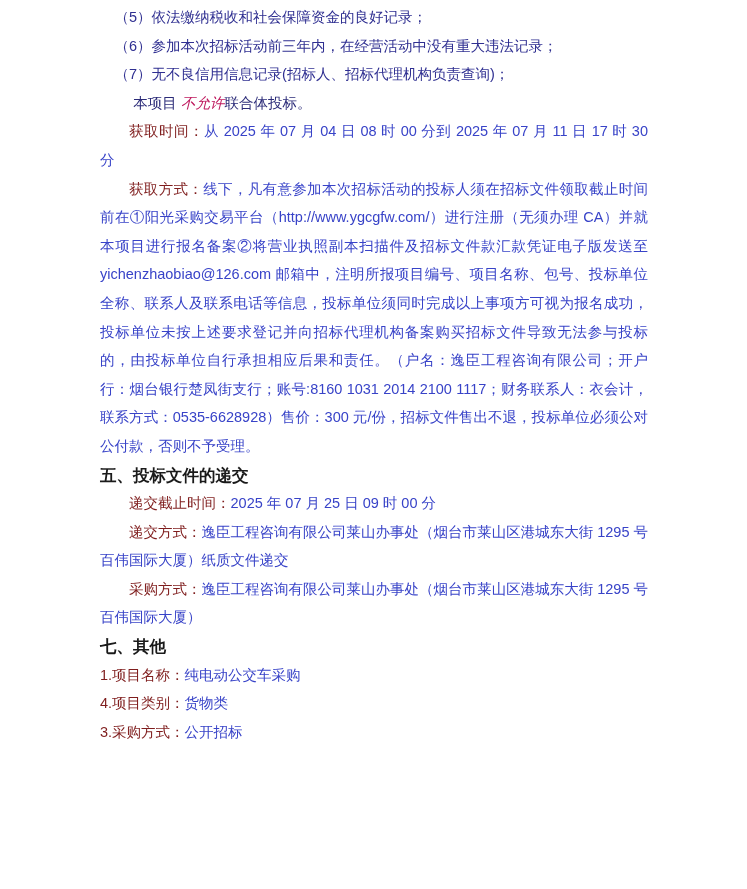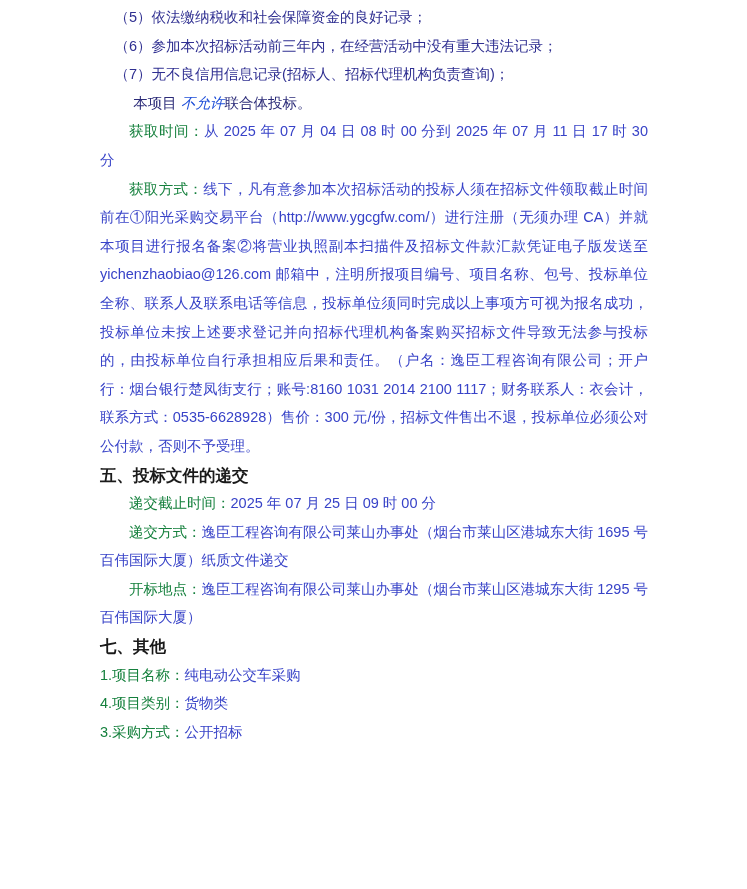--- a/index.html
+++ b/index.html
@@ -35,31 +35,31 @@
   .qual-item {
     text-indent: 1em;
     color: #2f2f91;
   }
   .note-line {
     text-indent: 2.3em;
     color: #2b2b78;
   }
   .emph {
     font-style: italic;
-    color: #1d4ed8;
+    color: #be185d;
   }
   .para {
     text-align: justify;
     text-indent: 2em;
   }
   .flush {
     text-indent: 0;
   }
   .lbl {
-    color: #15803d;
+    color: #7f1d1d;
   }
   .val {
     color: #3843c8;
   }
 </style>
 </head>
 <body>
 
 <div class="doc">
 
@@ -71,25 +71,25 @@
 
 
   <p class="para"><span class="lbl">获取时间：</span><span class="val">从 2025 年 07 月 04 日 08 时 00 分到 2025 年 07 月 11 日 17 时 30 分</span></p>
 
   <p class="para"><span class="lbl">获取方式：</span><span class="val">线下，凡有意参加本次招标活动的投标人须在招标文件领取截止时间前在①阳光采购交易平台（http://www.ygcgfw.com/）进行注册（无须办理 CA）并就本项目进行报名备案②将营业执照副本扫描件及招标文件款汇款凭证电子版发送至 yichenzhaobiao@126.com 邮箱中，注明所报项目编号、项目名称、包号、投标单位全称、联系人及联系电话等信息，投标单位须同时完成以上事项方可视为报名成功，投标单位未按上述要求登记并向招标代理机构备案购买招标文件导致无法参与投标的，由投标单位自行承担相应后果和责任。（户名：逸臣工程咨询有限公司；开户行：烟台银行楚凤街支行；账号:8160 1031 2014 2100 1117；财务联系人：衣会计，联系方式：0535-6628928）售价：300 元/份，招标文件售出不退，投标单位必须公对公付款，否则不予受理。</span></p>
 
   <h2 class="sec-heading">五、投标文件的递交</h2>
 
   <p class="para"><span class="lbl">递交截止时间：</span><span class="val">2025 年 07 月 25 日 09 时 00 分</span></p>
 
-  <p class="para"><span class="lbl">递交方式：</span><span class="val">逸臣工程咨询有限公司莱山办事处（烟台市莱山区港城东大街 1695 号百伟国际大厦）纸质文件递交</span></p>
+  <p class="para"><span class="lbl">递交方式：</span><span class="val">逸臣工程咨询有限公司莱山办事处（烟台市莱山区港城东大街 1295 号百伟国际大厦）纸质文件递交</span></p>
 
 
 
-  <p class="para"><span class="lbl">开标地点：</span><span class="val">逸臣工程咨询有限公司莱山办事处（烟台市莱山区港城东大街 1295 号百伟国际大厦）</span></p>
+  <p class="para"><span class="lbl">采购方式：</span><span class="val">逸臣工程咨询有限公司莱山办事处（烟台市莱山区港城东大街 1295 号百伟国际大厦）</span></p>
 
   <h2 class="sec-heading">七、其他</h2>
 
 
   <p class="para flush"><span class="lbl">1.项目名称：</span><span class="val">纯电动公交车采购</span></p>
 
   <p class="para flush"><span class="lbl">4.项目类别：</span><span class="val">货物类</span></p>
 
   <p class="para flush"><span class="lbl">3.采购方式：</span><span class="val">公开招标</span></p>
 

